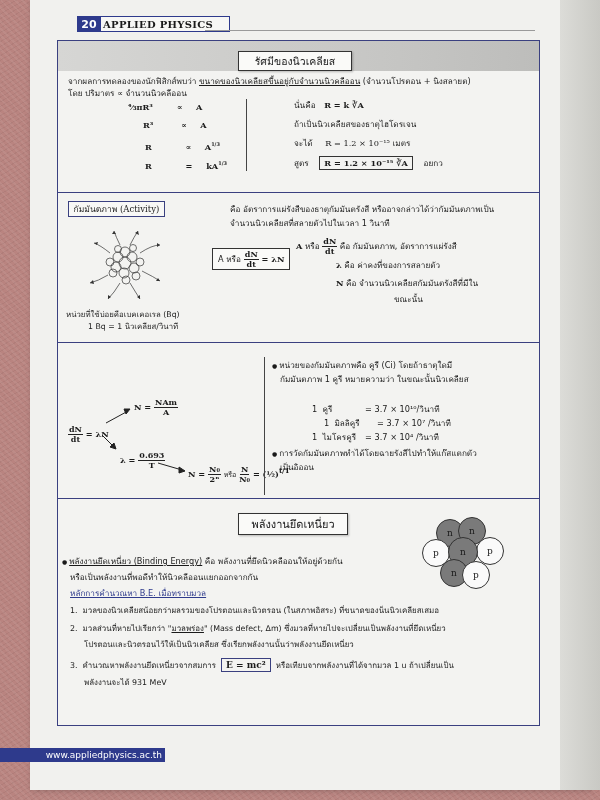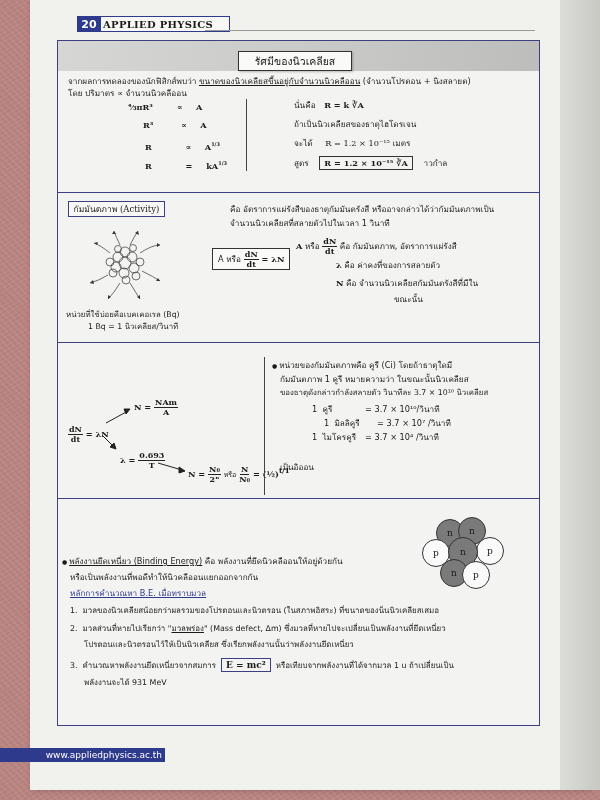--- a/index.html
+++ b/index.html
@@ -158,21 +158,21 @@
       <span class="serif" style="font-weight:bold; margin-left:6px;">R = k ∛A</span>
     </div>
     <div class="txt" style="left:236px; top:77px;">ถ้าเป็นนิวเคลียสของธาตุไฮโดรเจน</div>
     <div class="txt" style="left:236px; top:96px;">
       <span>จะได้</span>
       <span class="serif" style="margin-left:10px;">R = 1.2 × 10⁻¹⁵ เมตร</span>
     </div>
     <div class="txt" style="left:236px; top:116px;">
       <span>สูตร</span>
       <span class="serif boxed" style="margin-left:8px; font-weight:bold;">R = 1.2 × 10⁻¹⁵ ∛A</span>
-      <span style="margin-left:8px;">าวกำล</span>
+      <span style="margin-left:8px;">อยกว</span>
     </div>
   </div>
 
   <div class="section sec2">
     <div class="label-box">กัมมันตภาพ (Activity)</div>
 
     <svg class="activity-svg" width="90" height="80" viewBox="0 0 90 80">
       <g fill="none" stroke="#333" stroke-width="0.7">
         <circle cx="45" cy="40" r="6"></circle>
           <circle cx="38" cy="34" r="5"></circle>
@@ -291,42 +291,43 @@
           <span class="num">N</span>
           <span>N₀</span>
         </span>
       <span>= (½)</span><sup style="font-size:7px;">t/T</sup>
     </div>
 
     <div class="vline" style="left:206px; top:14px; height:138px;"></div>
 
     <div class="txt bullet" style="left:214px; top:16px;">หน่วยของกัมมันตภาพคือ  คูรี  (Ci)  โดยถ้าธาตุใดมี</div>
     <div class="txt" style="left:222px; top:30px;">กัมมันตภาพ 1 คูรี หมายความว่า ในขณะนั้นนิวเคลียส</div>
-    <div class="txt" style="left:222px; top:44px; font-size:7.8px;">ของธาตุดังกล่าวกำลังสลายตัว วินาทีละ 3.7 × 10¹⁰ นิวเคลียส</div>
 
     <div class="txt" style="left:254px; top:60px;">
       <span>1</span>&nbsp;
       <span style="display:inline-block; width:40px;">คูรี</span>
       <span>= 3.7 × 10¹⁰/วินาที</span>
     </div>
     <div class="txt" style="left:254px; top:74px;margin-left:12px;">
       <span>1</span>&nbsp;
       <span style="display:inline-block; width:40px;">มิลลิคูรี</span>
       <span>= 3.7 × 10⁷ /วินาที</span>
     </div>
     <div class="txt" style="left:254px; top:88px;">
       <span>1</span>&nbsp;
       <span style="display:inline-block; width:40px;">ไมโครคูรี</span>
       <span>= 3.7 × 10⁴ /วินาที</span>
     </div>
 
+    <div class="txt bullet" style="left:214px; top:104px;">การวัดกัมมันตภาพทำได้โดยฉายรังสีไปทำให้แก๊สแตกตัว</div>
     <div class="txt" style="left:222px; top:118px;">เป็นอิออน</div>
   </div>
 
   <div class="section sec4">
+    <div class="title-box">พลังงานยึดเหนี่ยว</div>
 
     <div class="txt bullet" style="left:4px; top:56px;">
       <span class="underline">พลังงานยึดเหนี่ยว (Binding Energy)</span><span> คือ พลังงานที่ยึดนิวคลีออนให้อยู่ด้วยกัน</span>
     </div>
     <div class="txt" style="left:12px; top:72px;">หรือเป็นพลังงานที่พอดีทำให้นิวคลีออนแยกออกจากกัน</div>
     <div class="txt underline" style="left:12px; top:88px; color:#2e3a8c;">หลักการคำนวณหา B.E. เมื่อทราบมวล</div>
 
     <div class="txt" style="left:12px; top:106px; font-size:7.9px;">
       <span>1.</span>&nbsp;
       <span>มวลของนิวเคลียสน้อยกว่าผลรวมของโปรตอนและนิวตรอน (ในสภาพอิสระ) ที่ขนาดของน็นนิวเคลียสเสมอ</span>

